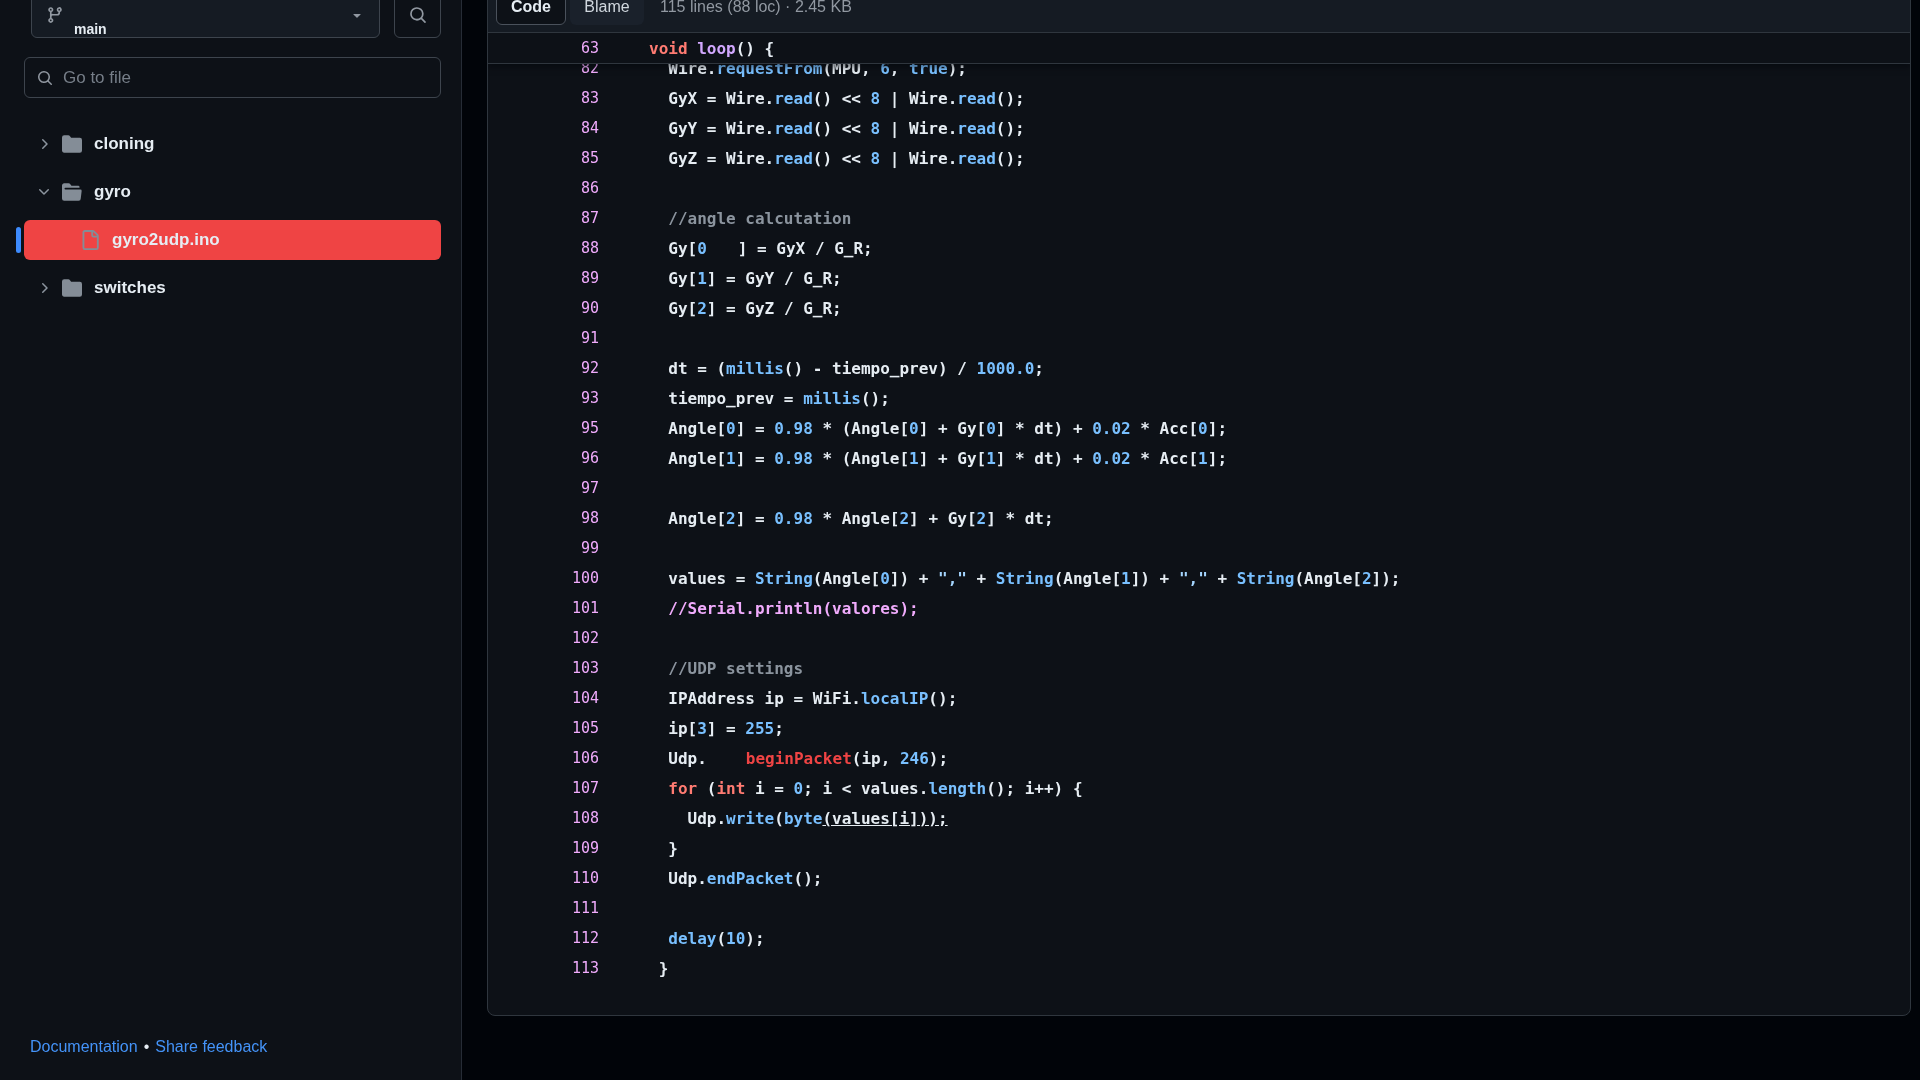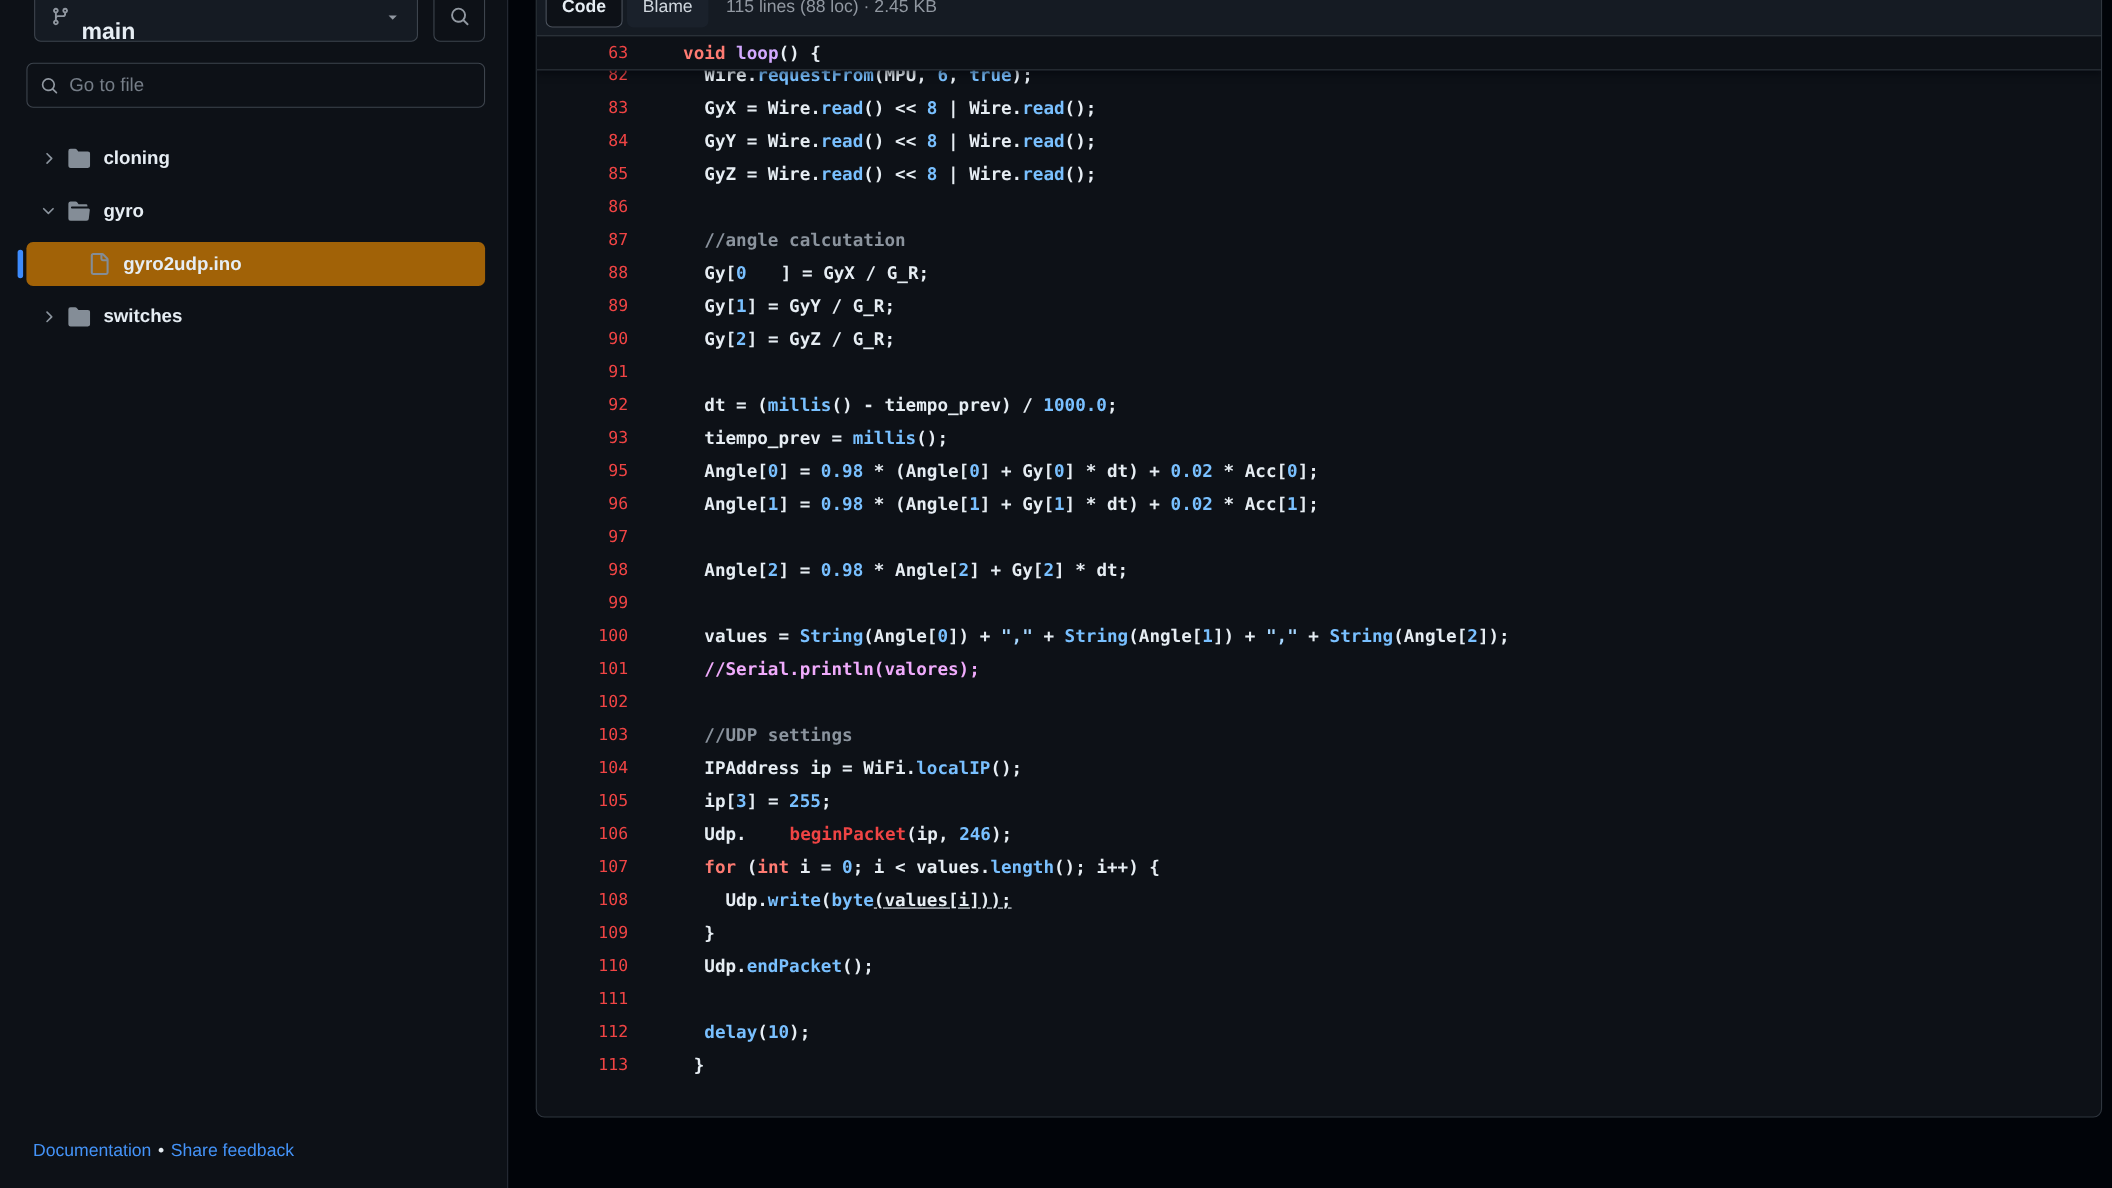--- a/index.html
+++ b/index.html
@@ -15,21 +15,21 @@
   
   .sidebar {
     position:absolute; left:0; top:0; width:462px; height:1080px;
     background:#0d1117; border-right:1px solid #262c36;
   }
   .branch-btn {
     position:absolute; left:31px; top:-8px; width:349px; height:46px;
     border:1px solid #3d444d; border-radius:6px; background:#151b23;
     display:flex; align-items:center; padding:0 14px; gap:10px; cursor:pointer;
   }
-  .branch-btn .blabel { font-size:21px; font-weight:700; color:#e6edf3;margin-top:28px; }
+  .branch-btn .blabel { font-size:14px; font-weight:700; color:#e6edf3;margin-top:28px; }
   .branch-btn .caret { margin-left:auto; color:#9198a1; }
   .icon-gray { color:#9198a1; }
   .search-btn {
     position:absolute; left:394px; top:-8px; width:47px; height:46px;
     border:1px solid #3d444d; border-radius:6px;
     display:flex; align-items:center; justify-content:center; cursor:pointer;
     color:#9198a1; background:transparent;
   }
   .goto {
     position:absolute; left:24px; top:57px; width:417px; height:41px;
@@ -41,21 +41,21 @@
   .tree-row {
     position:relative; height:40px; margin-bottom:8px;
     display:flex; align-items:center; border-radius:6px;
     font-size:17px; font-weight:600; color:#e6edf3; cursor:pointer;
   }
   .tree-row .chev { margin-left:12px; color:#8b949e; display:flex; }
   .tree-row .ficon { margin-left:10px; color:#848d97; display:flex; }
   .tree-row .lbl { margin-left:12px; white-space:nowrap; }
   .tree-row.file-row { padding-left:56px; }
   .tree-row.file-row .ficon { margin-left:0; }
-  .tree-row.selected { background:#a16207; }
+  .tree-row.selected { background:#ef4444; }
   .accent-bar {
     position:absolute; left:-8px; top:7px; width:5px; height:26px;
     border-radius:3px; background:#3d8bfd;
   }
   .sb-footer {
     position:absolute; left:30px; top:1038px; font-size:16px; white-space:nowrap;
   }
   .sb-footer a { color:#4493f8; text-decoration:none; cursor:pointer; }
   .sb-footer .sep { color:#e6edf3; margin:0 6px; }
 
@@ -91,22 +91,22 @@
     background:#0d1117; border-bottom:1px solid #2f363e; z-index:5;
     box-shadow:0 3px 6px rgba(1,4,9,0.5);
   }
   .code-lines { position:absolute; top:76px; left:0; right:0; z-index:1; }
 
   .code-row {
     height:30px; display:flex; align-items:center;
     font-family:"DejaVu Sans Mono", monospace; font-size:16px; font-weight:600;
   }
   .code-row .ln {
-    width:83px; flex:none; text-align:right; color:#ef4444;
-    font-size:15px; font-weight:400; cursor:pointer;
+    width:83px; flex:none; text-align:right; color:#f0abfc;
+    font-size:15px; font-weight:400; cursor:pointer;margin-left:28px;
   }
   .code-row .ct { padding-left:50px; white-space:pre; }
 </style>
 </head>
 <body>
 
 <div class="sidebar">
 
   <div class="branch-btn">
     <span class="icon-gray">

